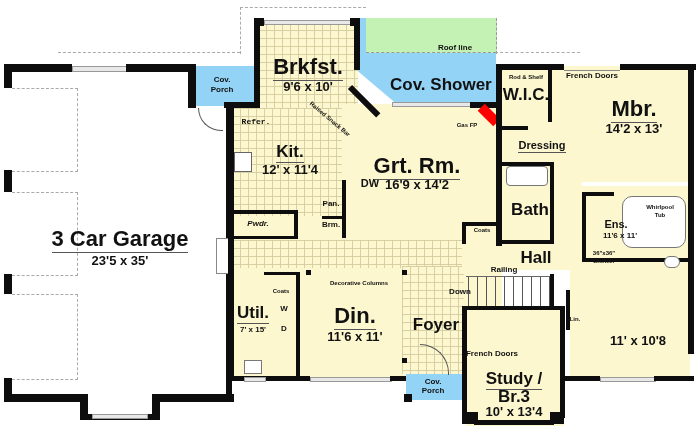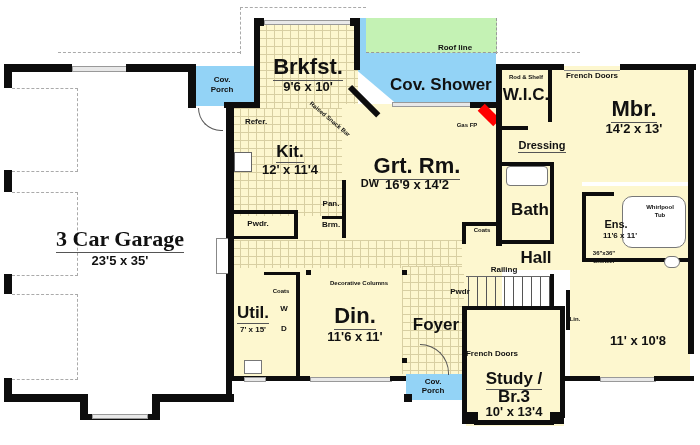--- a/index.html
+++ b/index.html
@@ -44,21 +44,21 @@
   <div class="wall" style="left:4px;top:378px;width:8px;height:24px;"></div>
   <div class="wall" style="left:4px;top:394px;width:80px;height:8px;"></div>
   <div class="wall" style="left:80px;top:394px;width:8px;height:26px;"></div>
   <div class="wall" style="left:80px;top:414px;width:78px;height:6px;"></div>
   <div class="win" style="left:92px;top:414px;width:54px;height:3px;"></div>
   <div class="wall" style="left:152px;top:394px;width:8px;height:26px;"></div>
   <div class="wall" style="left:152px;top:394px;width:82px;height:8px;"></div>
   <div class="wall" style="left:226px;top:104px;width:6px;height:298px;"></div>
   <div class="abs" style="left:216px;top:238px;width:12px;height:34px;border:1px solid #888;background:#fff;"></div>
 
-  <div class="lbl big" style="left:45px;top:228px;width:150px;font-family:Liberation Serif, serif;">
+  <div class="lbl big" style="left:45px;top:228px;width:150px;">
     <span class="u">3 Car Garage</span>
   </div>
   <div class="lbl dim" style="left:60px;top:254px;width:120px;">23'5 x 35'</div>
 
   <div class="abs" style="left:192px;top:66px;width:62px;height:40px;background:#93d3f6;"></div>
   <div class="wall" style="left:188px;top:64px;width:8px;height:44px;"></div>
   <div class="wall" style="left:224px;top:102px;width:36px;height:6px;"></div>
   <div class="abs" style="left:198px;top:108px;width:24px;height:22px;border-left:1px solid #555;border-bottom:1px solid #555;border-bottom-left-radius:24px;"></div>
   <div class="lbl xs" style="left:204px;top:76px;width:36px;">Cov.</div>
   <div class="lbl xs" style="left:204px;top:86px;width:36px;">Porch</div>
@@ -147,30 +147,30 @@
   <div class="abs" style="left:506px;top:166px;width:40px;height:18px;border:1px solid #777;border-radius:4px;background:#fff;"></div>
   <div class="abs" style="left:622px;top:196px;width:62px;height:50px;border:1px solid #777;border-radius:10px;background:#fff;"></div>
   <div class="abs" style="left:664px;top:256px;width:14px;height:10px;border:1px solid #777;border-radius:6px;background:#fff;"></div>
   <div class="abs" style="left:244px;top:360px;width:16px;height:12px;border:1px solid #777;background:#fff;"></div>
 
   <div class="lbl big" style="left:258px;top:56px;width:100px;">
     <span class="u">Brkfst.</span>
   </div>
   <div class="lbl dim" style="left:258px;top:80px;width:100px;">9'6 x 10'</div>
 
-  <div class="lbl xs" style="left:238px;top:118px;width:36px;">Refer.</div>
+  <div class="lbl xs" style="left:238px;top:118px;width:36px;font-family:Liberation Mono, monospace;">Refer.</div>
   <div class="lbl xxs" style="left:300px;top:116px;width:60px;transform:rotate(40deg);">Raised Snack Bar</div>
   <div class="lbl md" style="left:260px;top:143px;width:60px;">
     <span class="u">Kit.</span>
   </div>
   <div class="lbl dim" style="left:250px;top:163px;width:80px;">12' x 11'4</div>
   <div class="lbl sm" style="left:310px;top:178px;width:24px;margin-left:48px;">DW</div>
   <div class="lbl xs" style="left:318px;top:200px;width:26px;">Pan.</div>
   <div class="lbl xs" style="left:318px;top:221px;width:26px;">Brm.</div>
-  <div class="lbl xs" style="left:240px;top:220px;width:36px;">Pwdr.</div>
+  <div class="lbl xs" style="left:240px;top:220px;width:36px;font-style:italic;">Pwdr.</div>
 
   <div class="lbl big" style="left:362px;top:155px;width:110px;">
     <span class="u">Grt. Rm.</span>
   </div>
   <div class="lbl dim" style="left:362px;top:178px;width:110px;">16'9 x 14'2</div>
 
   <div class="lbl xxs" style="left:506px;top:74px;width:40px;">Rod &amp; Shelf</div>
   <div class="lbl md" style="left:502px;top:86px;width:48px;">W.I.C.</div>
   <div class="lbl xs" style="left:562px;top:72px;width:60px;">French Doors</div>
   <div class="lbl big" style="left:594px;top:98px;width:80px;">
@@ -185,21 +185,21 @@
   <div class="lbl xxs" style="left:640px;top:204px;width:40px;">Whirlpool</div>
   <div class="lbl xxs" style="left:640px;top:212px;width:40px;">Tub</div>
   <div class="lbl sm" style="left:596px;top:219px;width:40px;">Ens.</div>
   <div class="lbl xs" style="left:590px;top:232px;width:60px;">11'6 x 11'</div>
   <div class="lbl xxs" style="left:586px;top:250px;width:36px;">36"x36"</div>
   <div class="lbl xxs" style="left:586px;top:258px;width:36px;">Shower</div>
 
   <div class="lbl xxs" style="left:466px;top:227px;width:32px;">Coats</div>
   <div class="lbl md" style="left:514px;top:249px;width:44px;">Hall</div>
   <div class="lbl xs" style="left:484px;top:266px;width:40px;">Railing</div>
-  <div class="lbl xs" style="left:446px;top:288px;width:28px;">Pwdr</div>
+  <div class="lbl xs" style="left:446px;top:288px;width:28px;">Down</div>
 
   <div class="lbl xxs" style="left:266px;top:288px;width:30px;">Coats</div>
   <div class="lbl xs" style="left:278px;top:305px;width:12px;">W</div>
   <div class="lbl xs" style="left:278px;top:325px;width:12px;">D</div>
   <div class="lbl md" style="left:232px;top:304px;width:42px;">
     <span class="u">Util.</span>
   </div>
   <div class="lbl xs" style="left:232px;top:326px;width:42px;">7' x 15'</div>
 
   <div class="lbl xxs" style="left:316px;top:280px;width:86px;">Decorative Columns</div>

